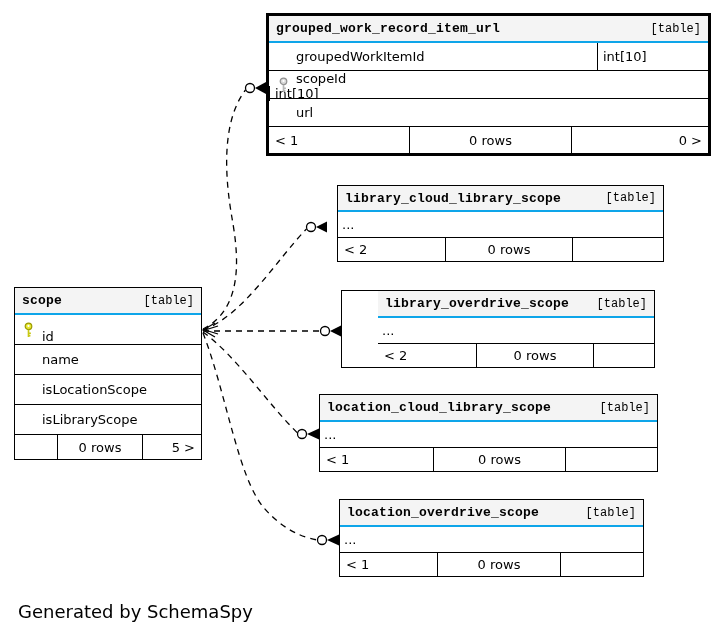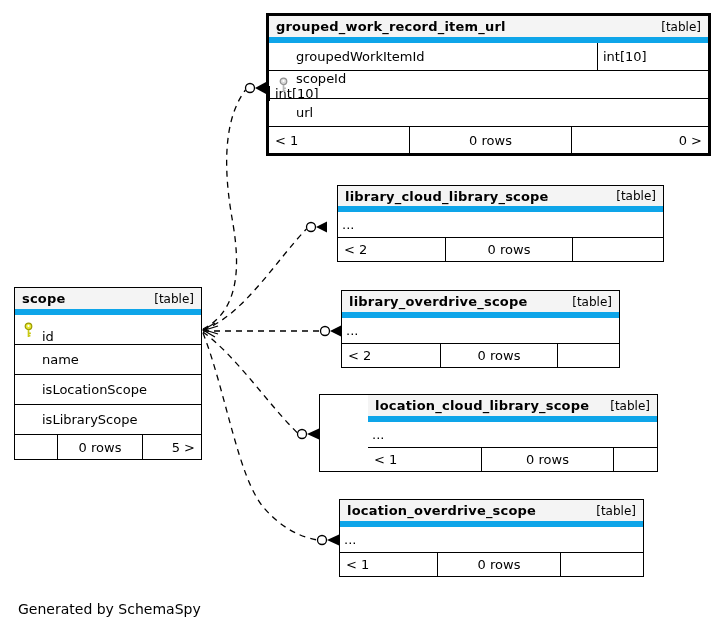--- a/index.html
+++ b/index.html
@@ -8,22 +8,23 @@
     background:#ffffff; font-family:"DejaVu Sans","Liberation Sans",sans-serif;
     color:#000;
   }
   .tbl {
     position:absolute; box-sizing:border-box; background:#fff;
     border:1px solid #000;
   }
   .tbl.focus { border-width:3px; }
   .tbl-header {
     box-sizing:border-box; display:flex; justify-content:space-between;
-    align-items:center; background:#f4f4f4; border-bottom:6px solid #0ea5e9;
+    align-items:center; background:#f4f4f4; border-bottom:2px solid #0ea5e9;
     padding:0 7px;
+    font-family:Liberation Mono, monospace;
   }
   .tbl-name { font-weight:bold; font-size:13px; letter-spacing:0.2px; }
   .tbl-tag { font-size:12px; }
   .row {
     box-sizing:border-box; display:flex; align-items:stretch;
     border-bottom:1px solid #000; font-size:13px; position:relative;
   }
   .cellname { flex:1; display:flex; align-items:center; padding-left:27px; }
   .row.dots .cellname { padding-left:4px; }
   .celltype {
@@ -31,21 +32,21 @@
     align-items:center; padding-left:5px; width:111px;
   }
   .keyicon { position:absolute; left:9px; top:50%; transform:translateY(-50%); width:11px; height:17px; }
   .pager { box-sizing:border-box; display:flex; font-size:13px; }
   .pager .pcell { box-sizing:border-box; display:flex; align-items:center; }
   .pager .pcell.sep { border-left:1px solid #000;text-align:right; }
   .p-left  { padding-left:6px; justify-content:flex-start; }
   .p-mid   { justify-content:center; }
   .p-right { padding-right:6px; justify-content:flex-end; flex:1; }
   #edges { position:absolute; left:0; top:0; pointer-events:none; z-index:10; }
-  #credit { position:absolute; left:18px; top:601px; font-size:14px; }
+  #credit { position:absolute; left:18px; top:601px; font-size:18px; }
 </style>
 </head>
 <body>
 
 <div class="tbl focus" style="left:266px;top:13px;width:445px;height:143px;">
   <div class="tbl-header" style="height:27px;">
     <span class="tbl-name">grouped_work_record_item_url</span>
     <span class="tbl-tag">[table]</span>
   </div>
   <div class="row" style="height:28px;">
@@ -108,36 +109,36 @@
   <div class="row dots" style="height:26px;">
     <span class="cellname">...</span>
   </div>
   <div class="pager" style="height:23px;">
     <span class="pcell p-left" style="width:107px;">&lt; 2</span>
     <span class="pcell p-mid sep" style="width:127px;">0 rows</span>
     <span class="pcell p-right sep"></span>
   </div>
 </div>
 
-<div class="tbl" style="left:341px;top:290px;width:279px;height:78px;">
+<div class="tbl" style="left:341px;top:290px;width:314px;height:78px;padding-left:36px;">
   <div class="tbl-header" style="height:27px;">
     <span class="tbl-name">library_overdrive_scope</span>
     <span class="tbl-tag">[table]</span>
   </div>
   <div class="row dots" style="height:26px;">
     <span class="cellname">...</span>
   </div>
   <div class="pager" style="height:23px;">
     <span class="pcell p-left" style="width:98px;">&lt; 2</span>
     <span class="pcell p-mid sep" style="width:117px;">0 rows</span>
     <span class="pcell p-right sep"></span>
   </div>
 </div>
 
-<div class="tbl" style="left:319px;top:394px;width:339px;height:78px;padding-left:48px;">
+<div class="tbl" style="left:319px;top:394px;width:339px;height:78px;">
   <div class="tbl-header" style="height:27px;">
     <span class="tbl-name">location_cloud_library_scope</span>
     <span class="tbl-tag">[table]</span>
   </div>
   <div class="row dots" style="height:26px;">
     <span class="cellname">...</span>
   </div>
   <div class="pager" style="height:23px;">
     <span class="pcell p-left" style="width:113px;">&lt; 1</span>
     <span class="pcell p-mid sep" style="width:132px;">0 rows</span>

